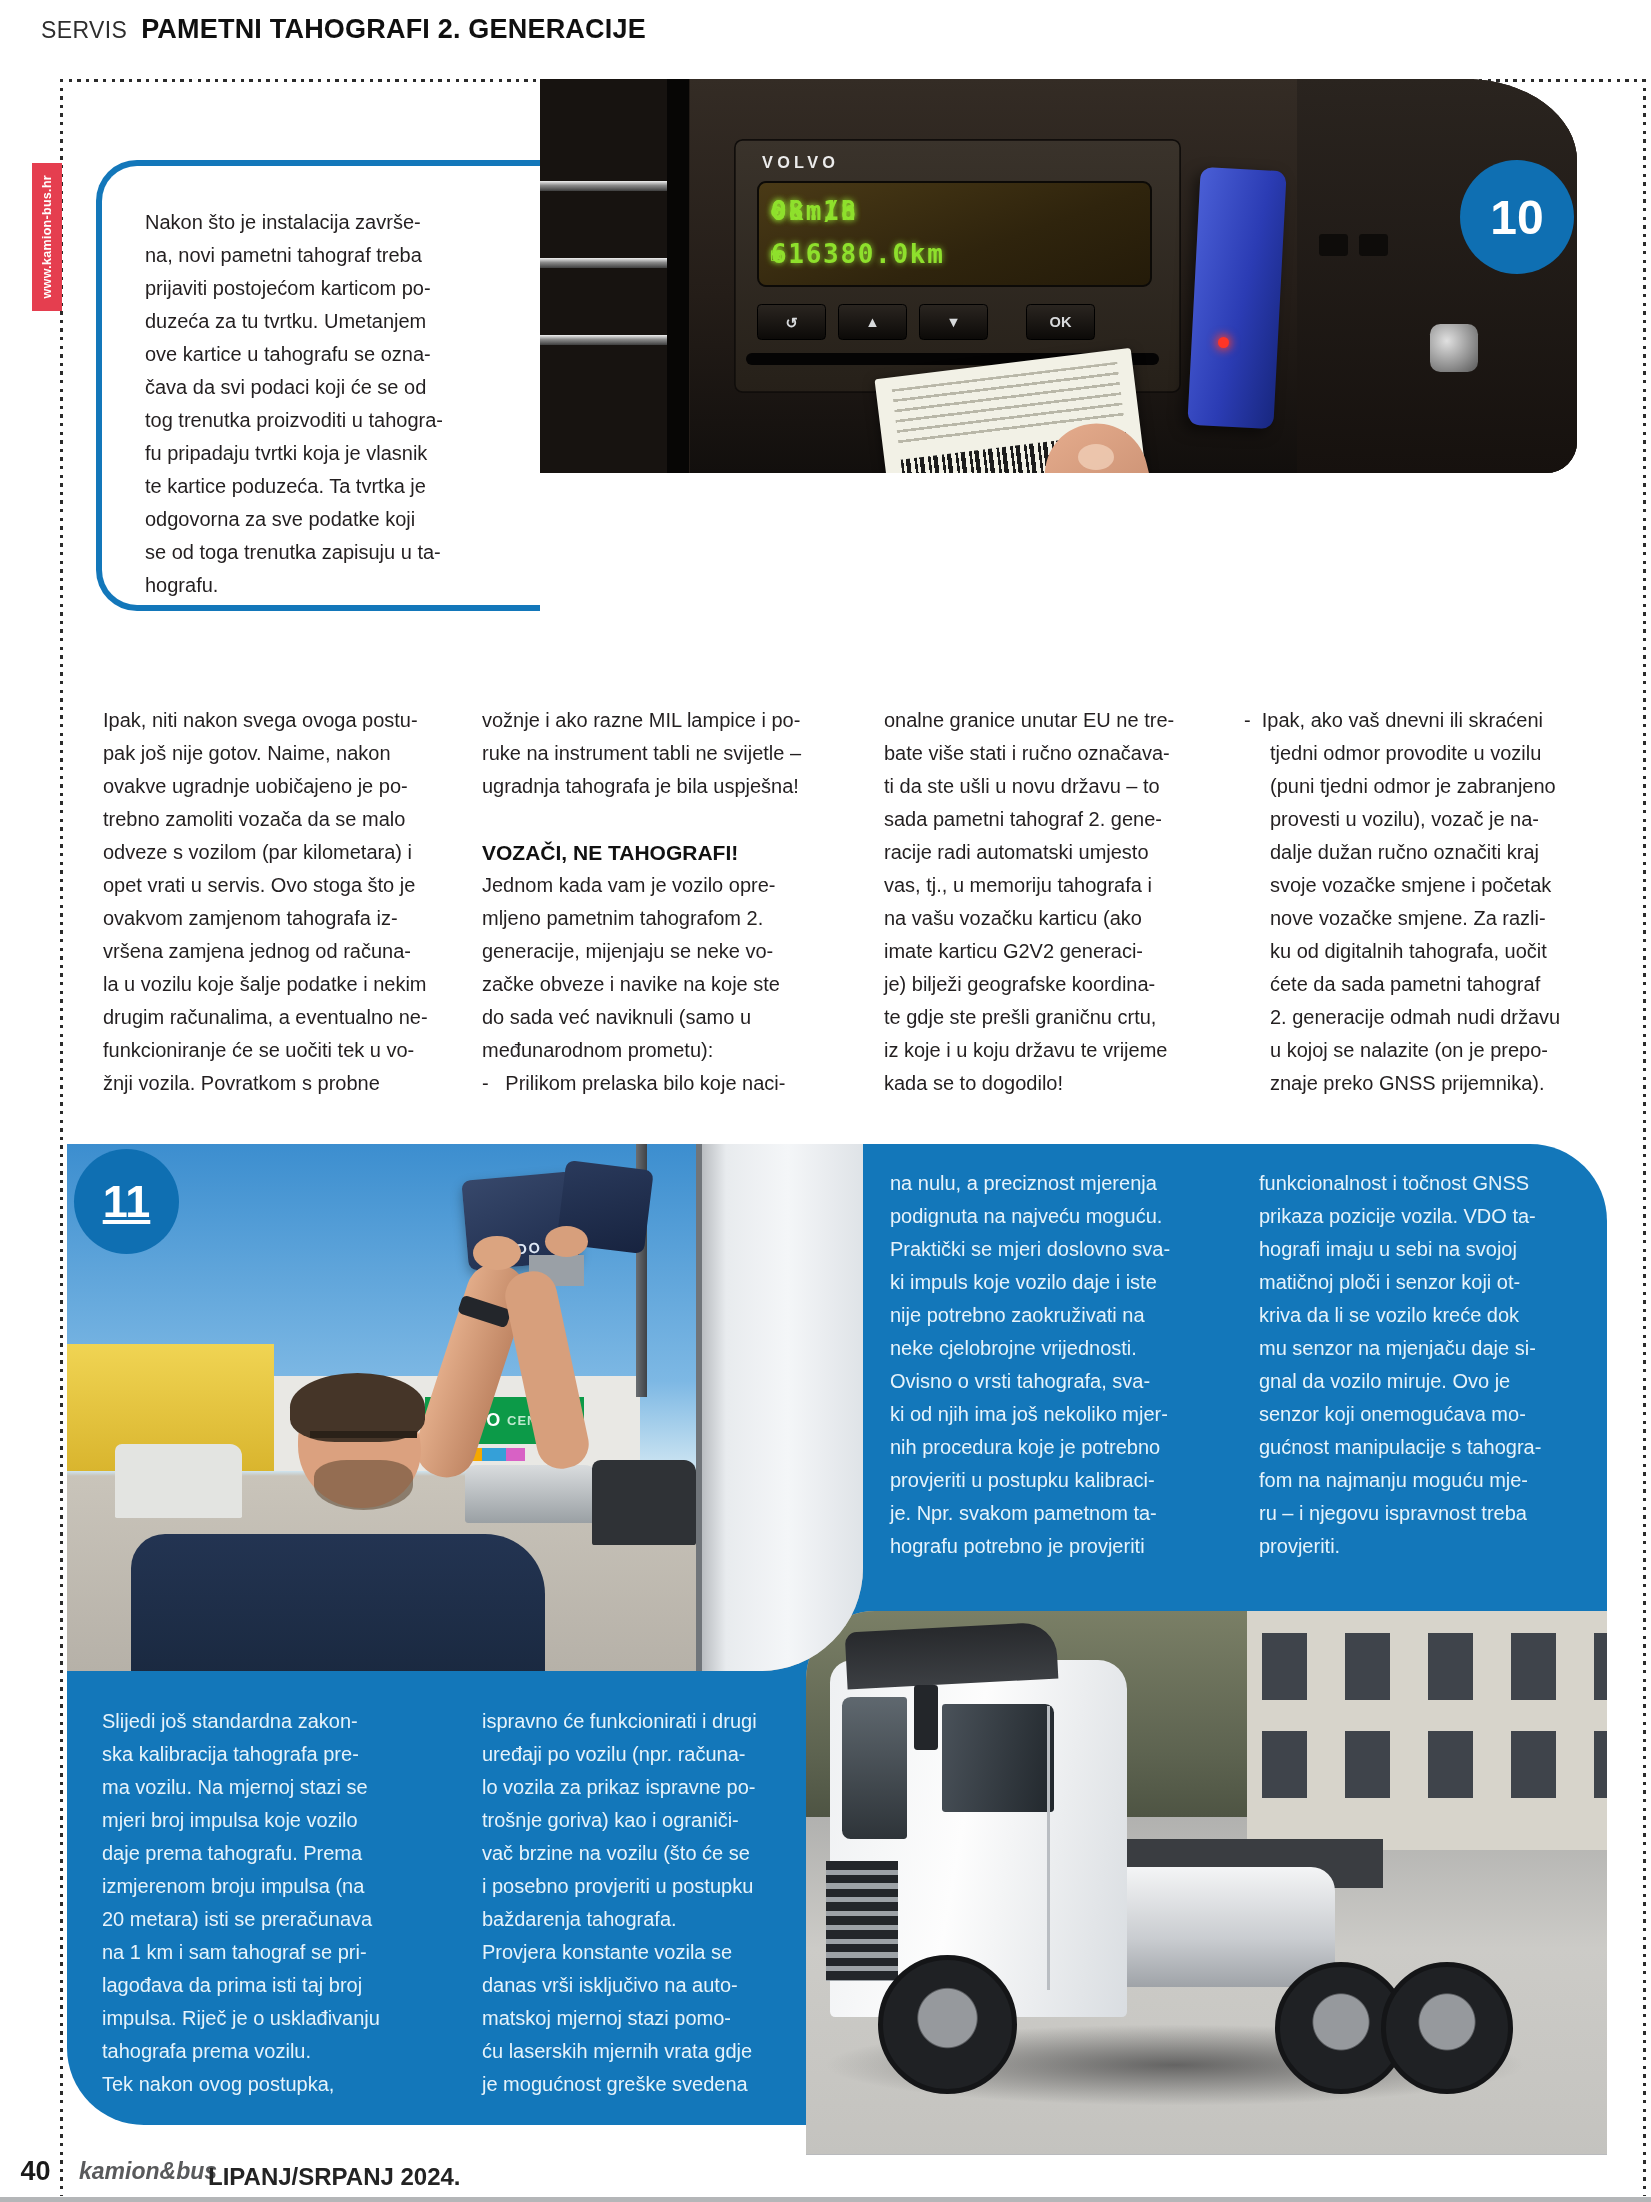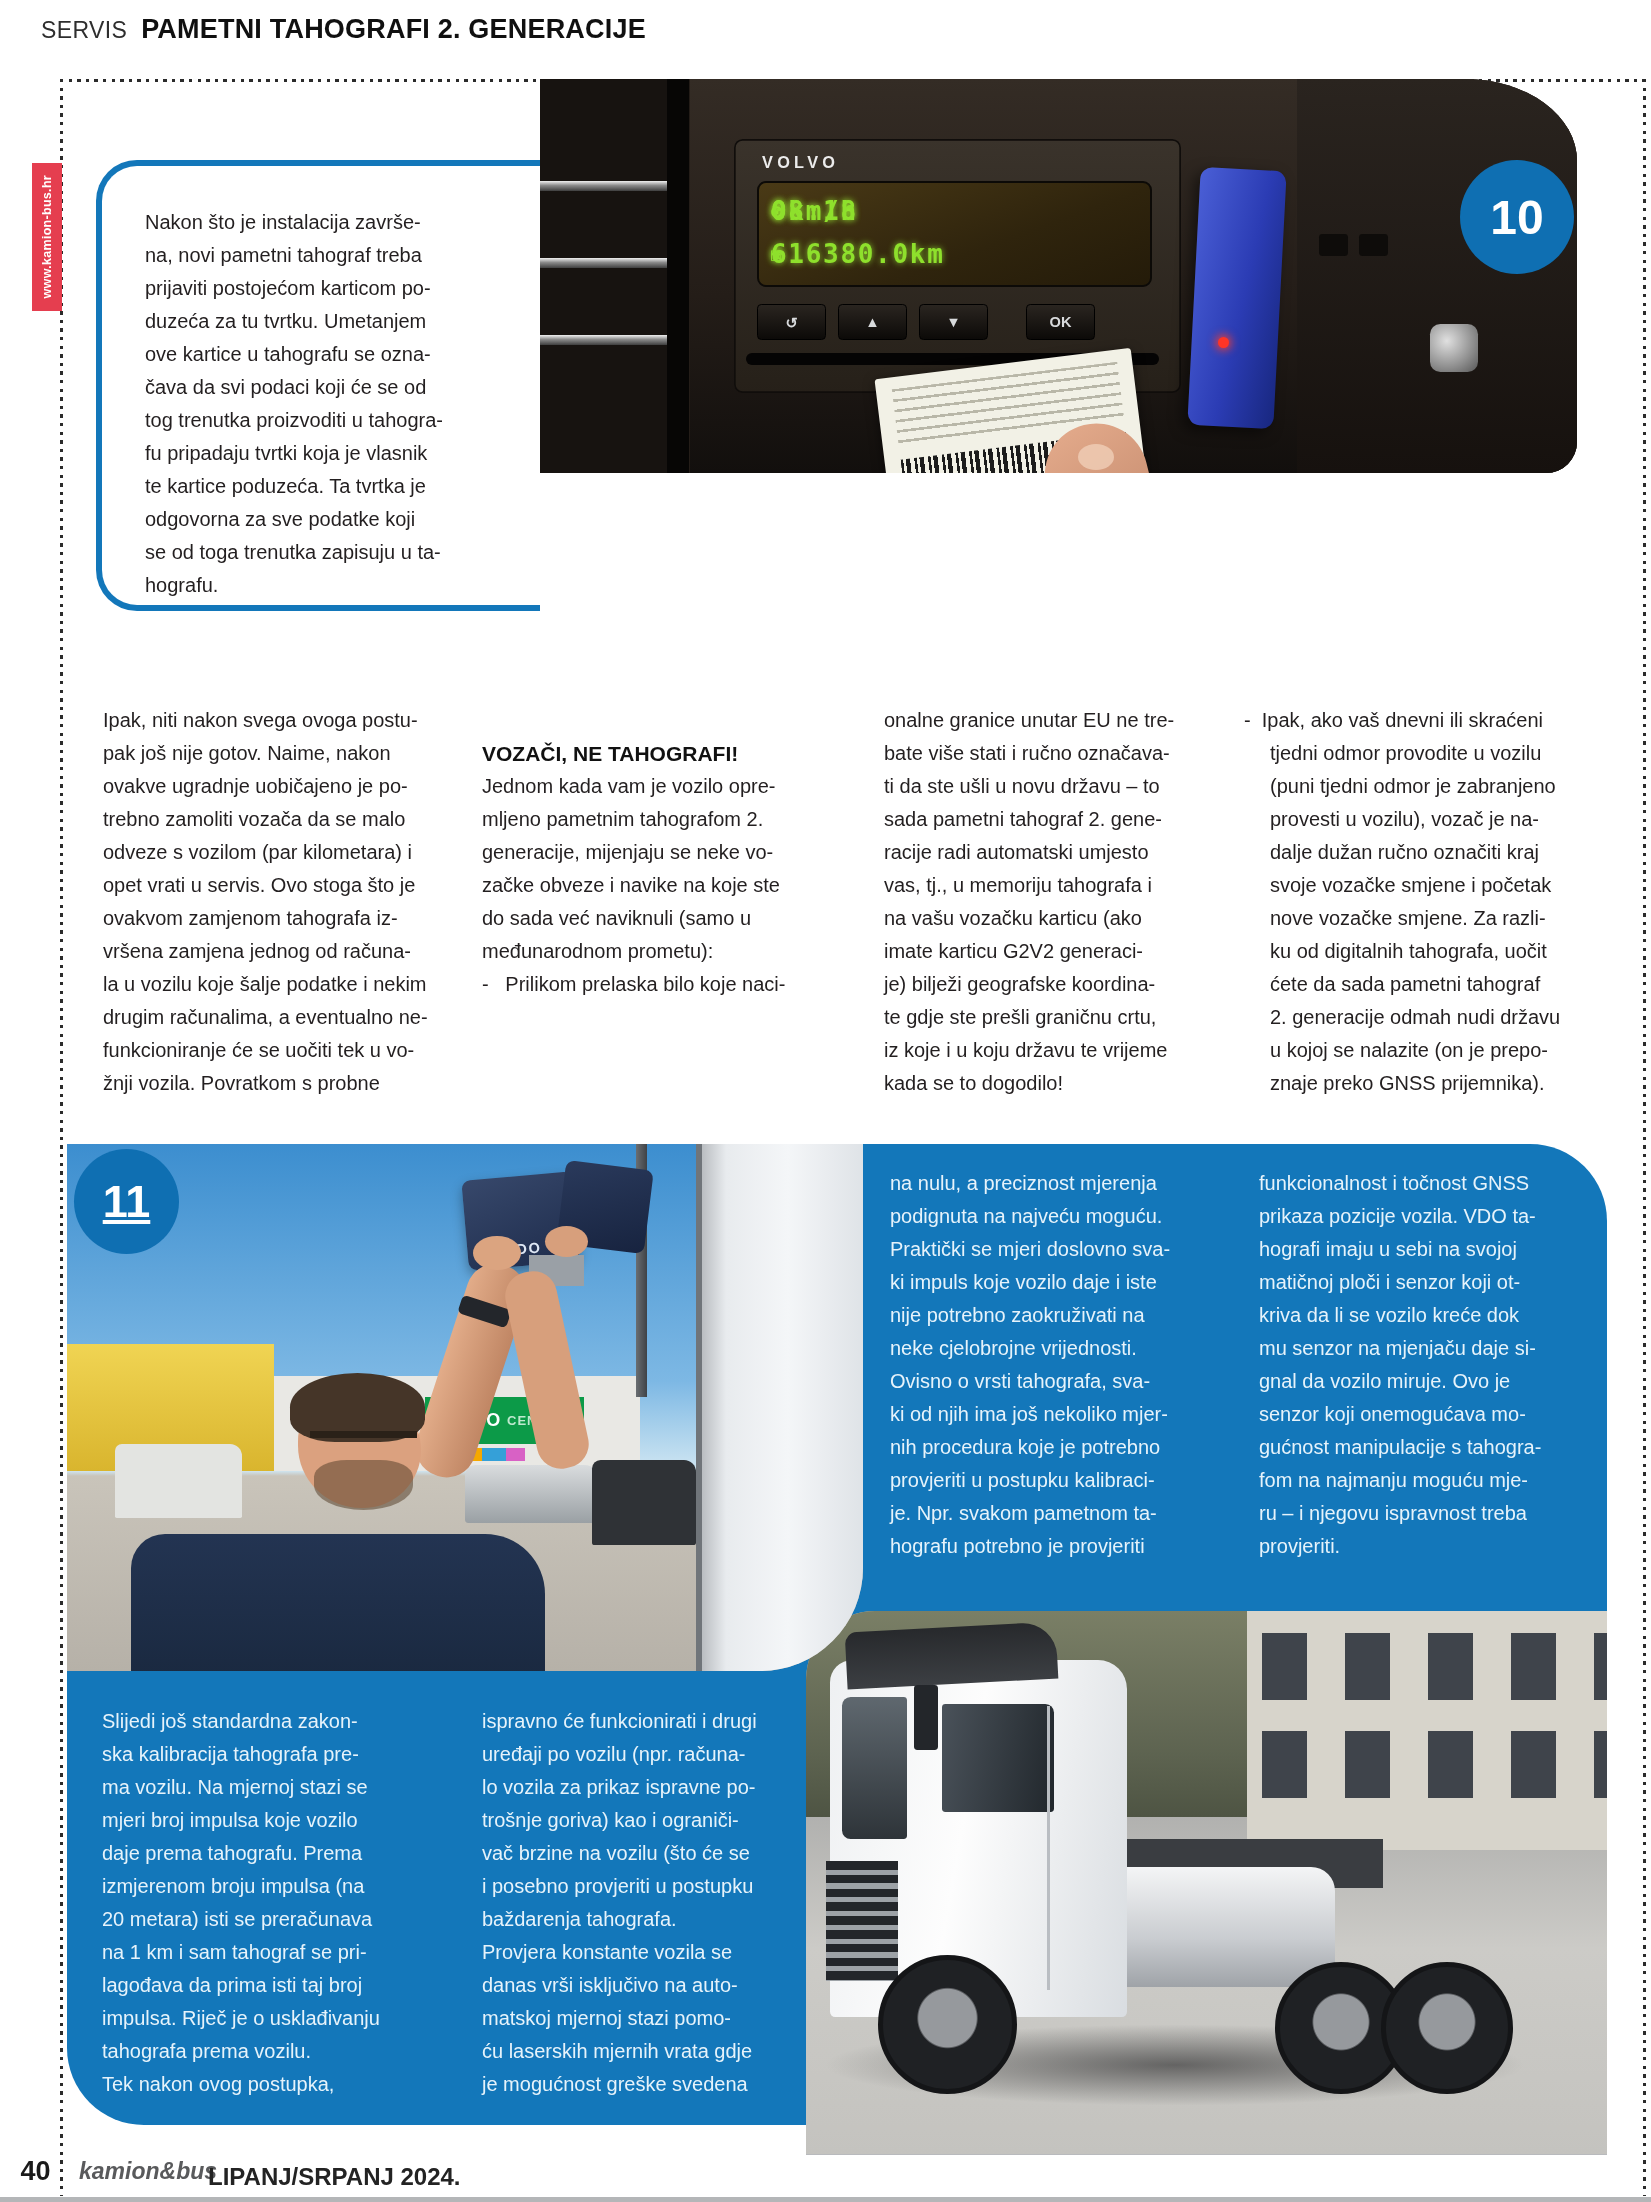--- a/index.html
+++ b/index.html
@@ -215,20 +215,21 @@
   <div class="badge b10">
     <span>10</span>
   </div>
 
   <div class="cap-box">
     <div class="inner body-lines">Nakon što je instalacija završe-<br>na, novi pametni tahograf treba<br>prijaviti postojećom karticom po-<br>duzeća za tu tvrtku. Umetanjem<br>ove kartice u tahografu se ozna-<br>čava da svi podaci koji će se od<br>tog trenutka proizvoditi u tahogra-<br>fu pripadaju tvrtki koja je vlasnik<br>te kartice poduzeća. Ta tvrtka je<br>odgovorna za sve podatke koji<br>se od toga trenutka zapisuju u ta-<br>hografu.</div>
   </div>
 
   <div class="abs body-lines" style="left:103px;top:704px;width:368px;">Ipak, niti nakon svega ovoga postu-<br>pak još nije gotov. Naime, nakon<br>ovakve ugradnje uobičajeno je po-<br>trebno zamoliti vozača da se malo<br>odveze s vozilom (par kilometara) i<br>opet vrati u servis. Ovo stoga što je<br>ovakvom zamjenom tahografa iz-<br>vršena zamjena jednog od računa-<br>la u vozilu koje šalje podatke i nekim<br>drugim računalima, a eventualno ne-<br>funkcioniranje će se uočiti tek u vo-<br>žnji vozila. Povratkom s probne</div>
   <div class="abs" style="left:482px;top:704px;width:384px;">
+    <div class="body-lines">vožnje i ako razne MIL lampice i po-<br>ruke na instrument tabli ne svijetle –<br>ugradnja tahografa je bila uspješna!</div>
     <div class="colhead">VOZAČI, NE TAHOGRAFI!</div>
     <div class="body-lines">Jednom kada vam je vozilo opre-<br>mljeno pametnim tahografom 2.<br>generacije, mijenjaju se neke vo-<br>začke obveze i navike na koje ste<br>do sada već naviknuli (samo u<br>međunarodnom prometu):<br>-&nbsp;&nbsp;&nbsp;Prilikom prelaska bilo koje naci-</div>
   </div>
   <div class="abs body-lines" style="left:884px;top:704px;width:356px;">onalne granice unutar EU ne tre-<br>bate više stati i ručno označava-<br>ti da ste ušli u novu državu – to<br>sada pametni tahograf 2. gene-<br>racije radi automatski umjesto<br>vas, tj., u memoriju tahografa i<br>na vašu vozačku karticu (ako<br>imate karticu G2V2 generaci-<br>je) bilježi geografske koordina-<br>te gdje ste prešli graničnu crtu,<br>iz koje i u koju državu te vrijeme<br>kada se to dogodilo!</div>
   <div class="abs body-lines hang" style="left:1244px;top:704px;width:365px;">-&nbsp;&nbsp;Ipak, ako vaš dnevni ili skraćeni<br>tjedni odmor provodite u vozilu<br>(puni tjedni odmor je zabranjeno<br>provesti u vozilu), vozač je na-<br>dalje dužan ručno označiti kraj<br>svoje vozačke smjene i početak<br>nove vozačke smjene. Za razli-<br>ku od digitalnih tahografa, uočit<br>ćete da sada pametni tahograf<br>2. generacije odmah nudi državu<br>u kojoj se nalazite (on je prepo-<br>znaje preko GNSS prijemnika).</div>
 
   <div class="mid-blue"></div>
 
   <div class="ph11">
     <div class="m-yellow"></div>

